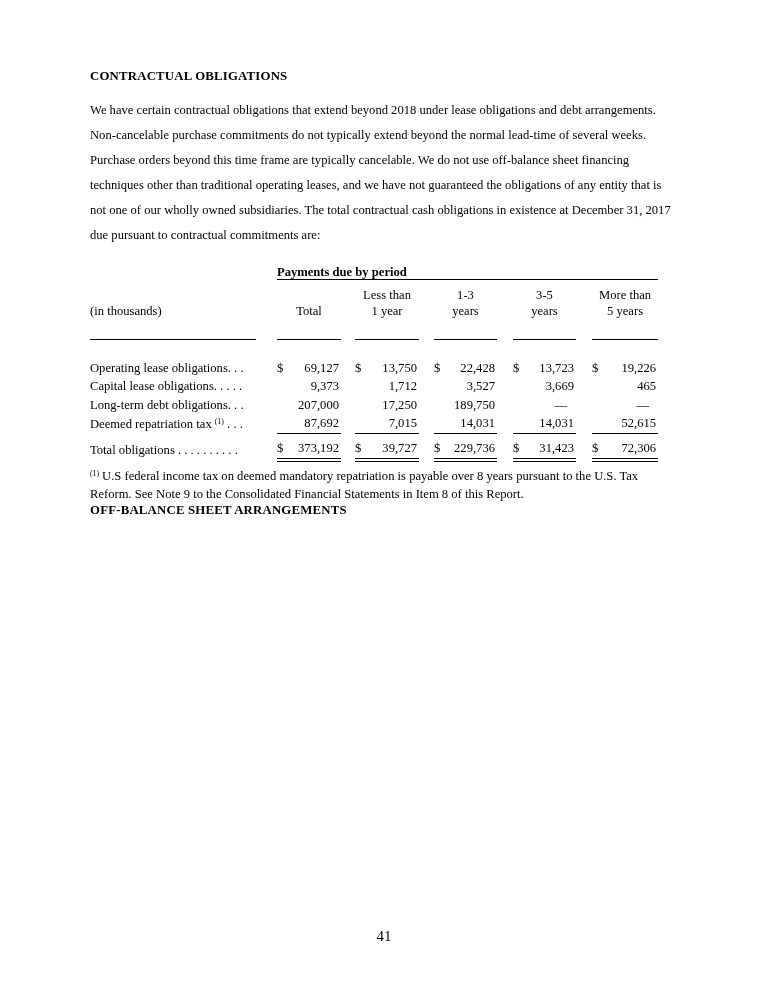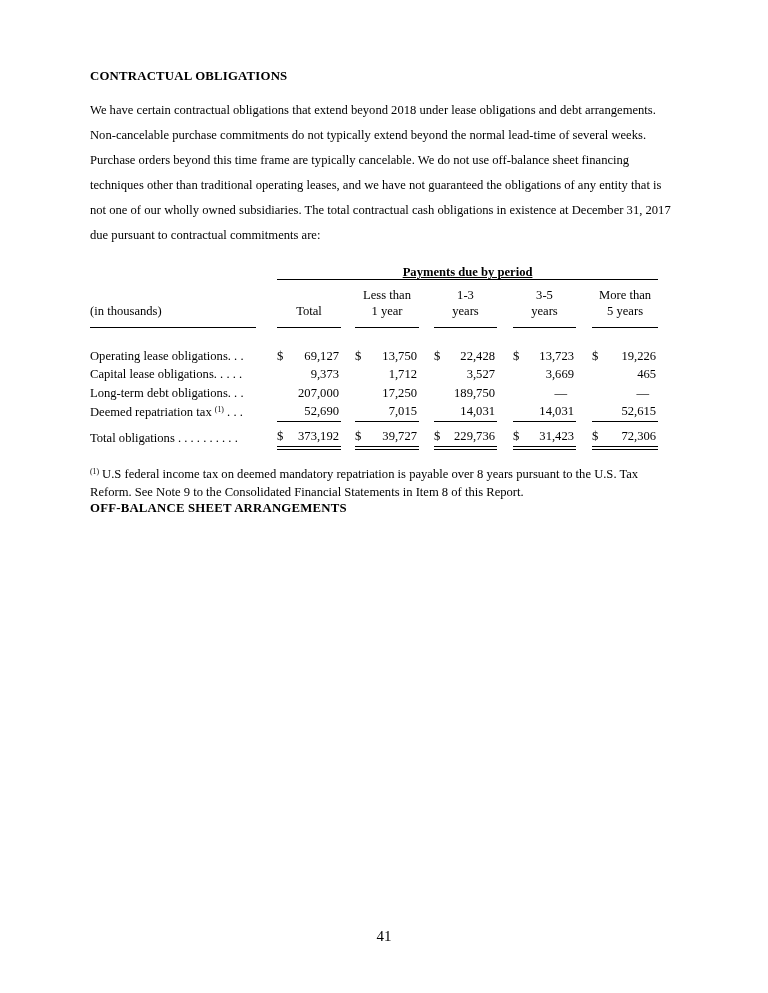--- a/index.html
+++ b/index.html
@@ -37,45 +37,43 @@
   table.obligations td {
     padding: 0;
     font-size: 12.6px;
     vertical-align: bottom;
     line-height: 18.5px;
     white-space: nowrap;
     overflow: visible;
   }
   .caption-cell {
     font-weight: bold;
-    text-align: center;
     border-bottom: 1px solid #000;
     padding-bottom: 1px;
     line-height: 14px !important;
-    text-decoration: underline;
   }
   tr.hdr-top td { padding-top: 8px; line-height: 15px !important; }
-  tr.hdr-bot td { line-height: 16px !important; padding-bottom: 8px; }
+  tr.hdr-bot td { line-height: 16px !important; padding-bottom: 20px; }
   .hdr { font-weight: normal; text-align: center; }
   .rule { border-bottom: 1px solid #000; }
   .lbl-cell { text-align: left; }
   .d-cell { text-align: left; }
   .v-cell { text-align: right; padding-right: 2px !important; }
   .dash { padding-right: 9px !important; }
   .u  { border-bottom: 1px solid #000; }
   .uu { border-bottom: 4px double #000; }
   tr.spacer-lg td { height: 19px; line-height: 19px !important; }
   tr.spacer-sm td { height: 6px; line-height: 6px !important; }
   sup.fn {
     font-size: 7.8px;
     vertical-align: 4px;
     line-height: 0;
   }
   .footnote {
-    margin-top: 15px;
+    margin-top: 5px;
     line-height: 18.4px;
   }
   .footnote sup.fn { margin-right: 3px; }
   .heading-2 { }
   .para-2 { margin-top: 20px; }
   .page-number {
     position: absolute;
     top: 928px;
     left: 0;
     right: 0;
@@ -205,21 +203,21 @@
         <td class="v-cell dash">—</td>
         <td></td>
         <td class="d-cell"></td>
         <td class="v-cell dash">—</td>
       </tr>
 
       <tr>
         <td class="lbl-cell"><span>Deemed repatriation tax </span><sup class="fn">(1)</sup><span> . . .</span></td>
         <td></td>
         <td class="d-cell u"></td>
-        <td class="v-cell u">52,690</td>
+        <td class="v-cell u">87,692</td>
         <td></td>
         <td class="d-cell u"></td>
         <td class="v-cell u">7,015</td>
         <td></td>
         <td class="d-cell u"></td>
         <td class="v-cell u">14,031</td>
         <td></td>
         <td class="d-cell u"></td>
         <td class="v-cell u">14,031</td>
         <td></td>

